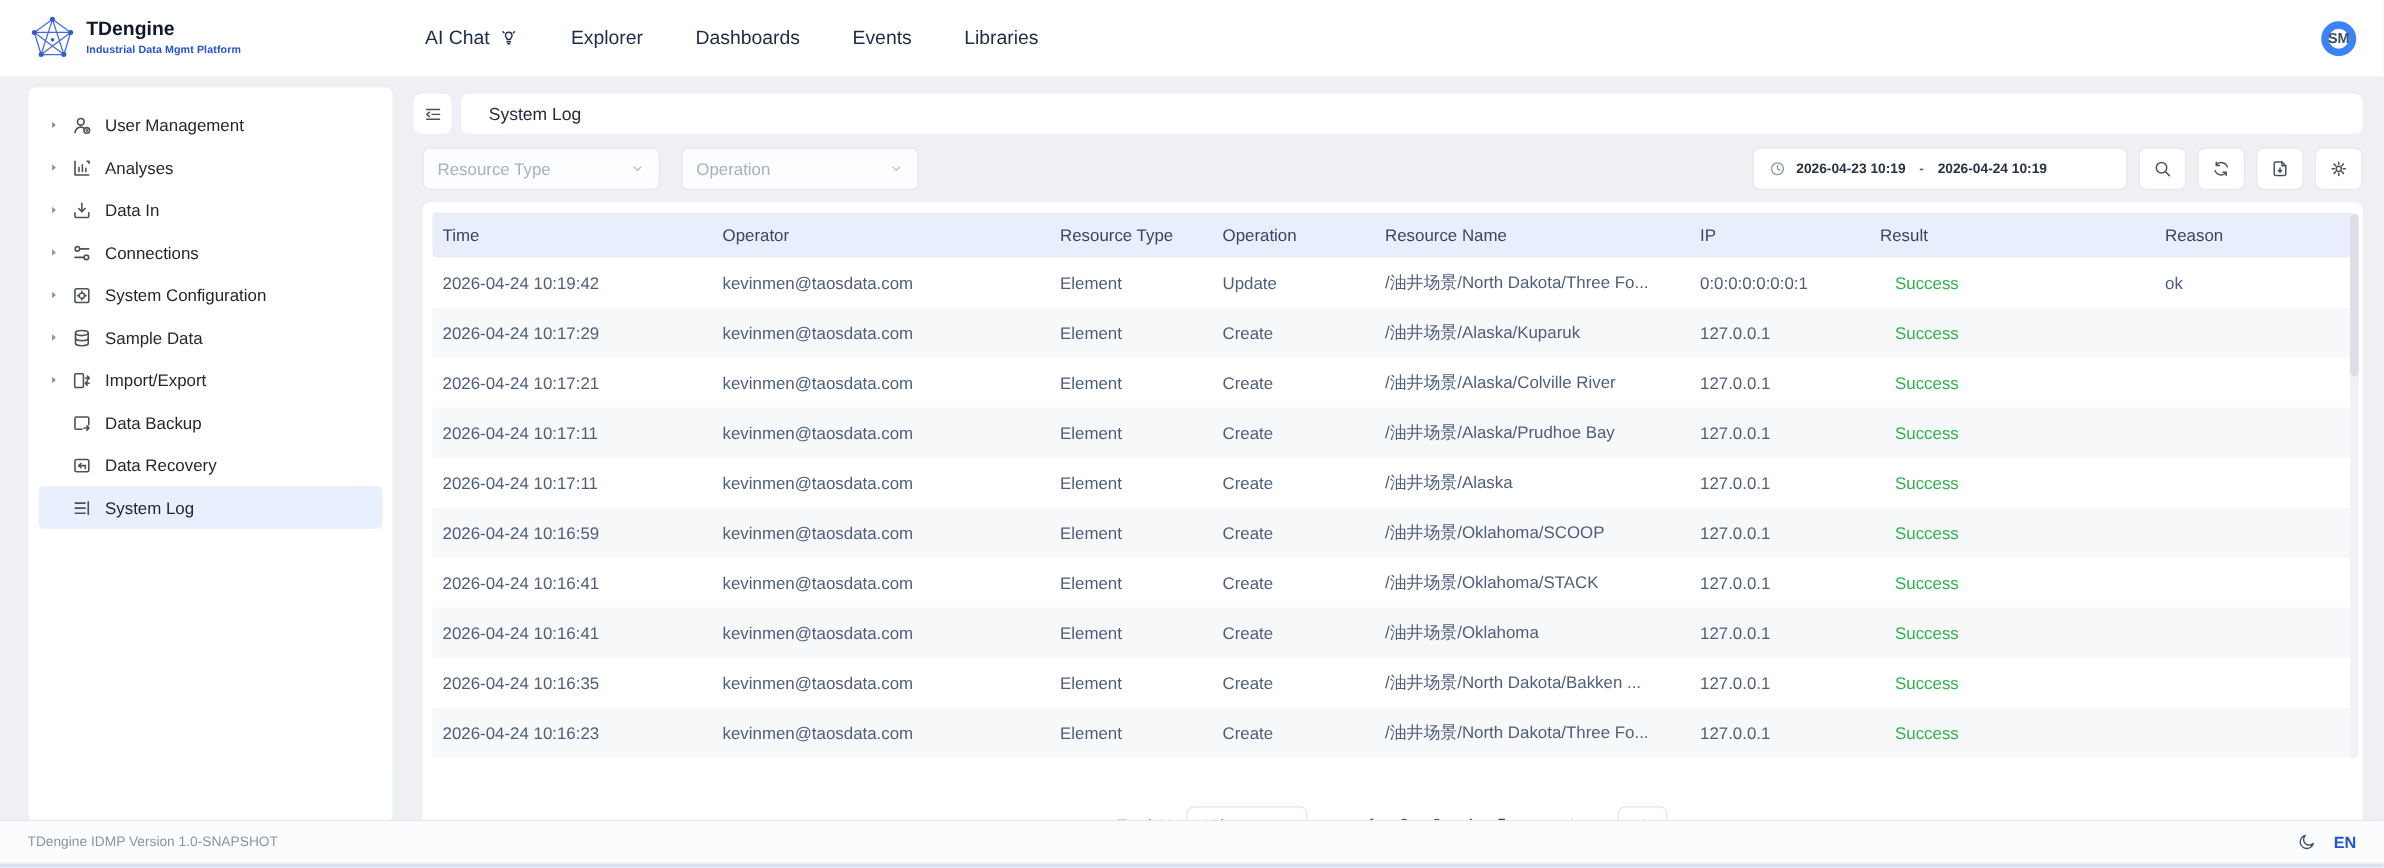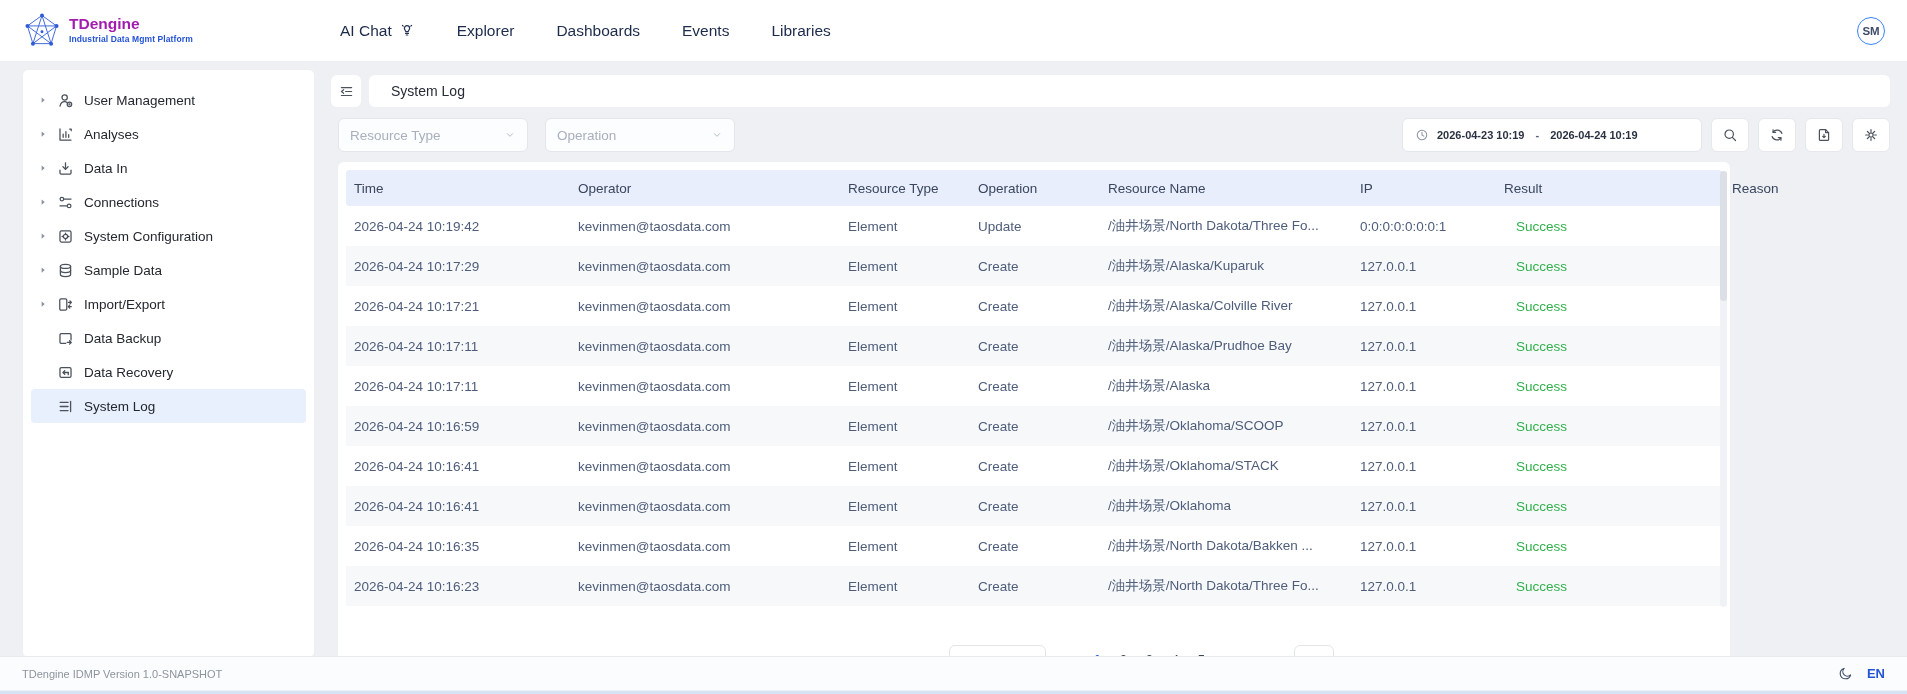--- a/index.html
+++ b/index.html
@@ -12,26 +12,26 @@
   }
   svg { display:block; }
   .icon svg { fill:none; stroke:#4b525c; stroke-width:1.2; stroke-linecap:round; stroke-linejoin:round; }
   .icon-muted svg { stroke:#8d95a3; }
 
   
   .topbar { position:absolute; top:0; left:0; width:100%; height:62px; background:#fff;
             border-bottom:1px solid #eceef2; z-index:6; }
   .brand { position:absolute; left:22px; top:10px; display:flex; align-items:center; gap:7px; cursor:pointer; }
   .brand-text { display:flex; flex-direction:column; gap:2px; }
-  .brand-title { color:#a21caf; font-weight:bold; font-size:15.5px; line-height:1; }
+  .brand-title { color:#0f172a; font-weight:bold; font-size:15.5px; line-height:1; }
   .brand-sub { color:#2353d4; font-size:8.5px; font-weight:600; letter-spacing:.1px; }
   .main-nav { position:absolute; left:340px; top:0; height:62px; display:flex; align-items:center; gap:42px; }
   .nav-item { font-size:15.5px; color:#1c2b4a; display:flex; align-items:flex-start; gap:7px; cursor:pointer; white-space:nowrap; }
   .nav-item .icon svg { width:16px; height:16px; stroke:#243353; }
-  .avatar { position:absolute; right:22px; top:17px; width:28px; height:28px; border:1px solid #3b82f6;
+  .avatar { position:absolute; right:22px; top:17px; width:28px; height:28px; border:6px solid #3b82f6;
             border-radius:50%; display:flex; align-items:center; justify-content:center;
             font-size:11.5px; font-weight:600; color:#3e4d69; background:#fff; cursor:pointer; }
 
   
   .sidebar { position:absolute; left:22px; top:69px; width:293px; height:589px; background:#fff;
              border-radius:6px; border:1px solid #edeff2; padding-top:13px; z-index:2; }
   .side-item { height:34px; margin:0 8px; display:flex; align-items:center; border-radius:4px; cursor:pointer; }
   .side-item.selected { background:#e8f0fd; }
   .caret { width:14px; margin-left:5px; display:flex; justify-content:center; flex:none; }
   .caret svg { width:10px; height:10px; }
@@ -60,21 +60,21 @@
   .date-box { height:34px; width:300px; background:#fff; border:1px solid #e3e6eb; border-radius:6px;
               display:flex; align-items:center; gap:8px; padding:0 12px; font-size:11px;
               font-weight:600; color:#2a3242; cursor:pointer; white-space:nowrap; }
   .date-box .icon svg { width:14px; height:14px; }
   .date-sep { color:#6b7避487; margin:0 3px; color:#57627a; }
   .tool-btn { width:38px; height:34px; background:#fff; border:1px solid #e6e8ec; border-radius:6px;
               display:flex; align-items:center; justify-content:center; cursor:pointer; }
   .tool-btn svg { width:16px; height:16px; }
 
   
-  .table-card { position:absolute; left:338px; top:162px; width:1392px; height:498px; background:#fff;
+  .table-card { position:absolute; left:338px; top:162px; width:1552px; height:498px; background:#fff;
                 border-radius:6px 6px 0 0; padding:8px 8px 0; z-index:1; }
   .grid-row { display:grid; grid-template-columns:224px 270px 130px 130px 252px 144px 228px 1fr; align-items:center; }
   .thead { height:36px; background:#e8eefb; border-radius:3px; }
   .th { font-size:13.5px; font-weight:500; color:#39465e; padding-left:8px; white-space:nowrap; }
   .tr { height:40px; }
   .tr.even { background:#f7f8fa; }
   .td { font-size:13.5px; color:#4e5d7a; padding-left:8px; white-space:nowrap; overflow:hidden; }
   .td.result { color:#31b14c; font-weight:500;margin-left:12px; }
   .scroll-gutter { position:absolute; right:3px; top:9px; width:7px; height:436px; background:#f1f2f5; border-radius:4px; cursor:pointer; }
   .scroll-thumb { position:absolute; top:0; left:0; width:7px; height:130px; background:#dcdfe5; border-radius:4px; }

